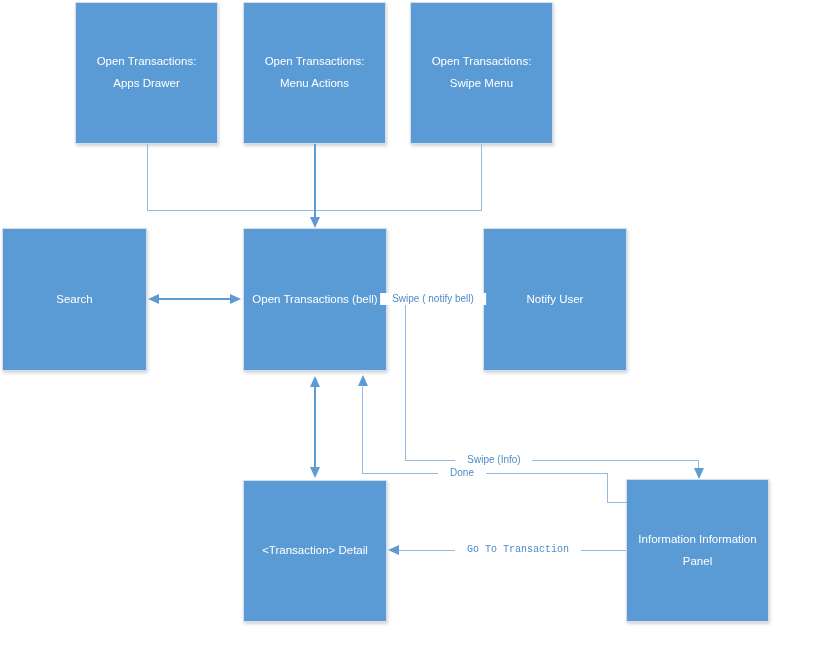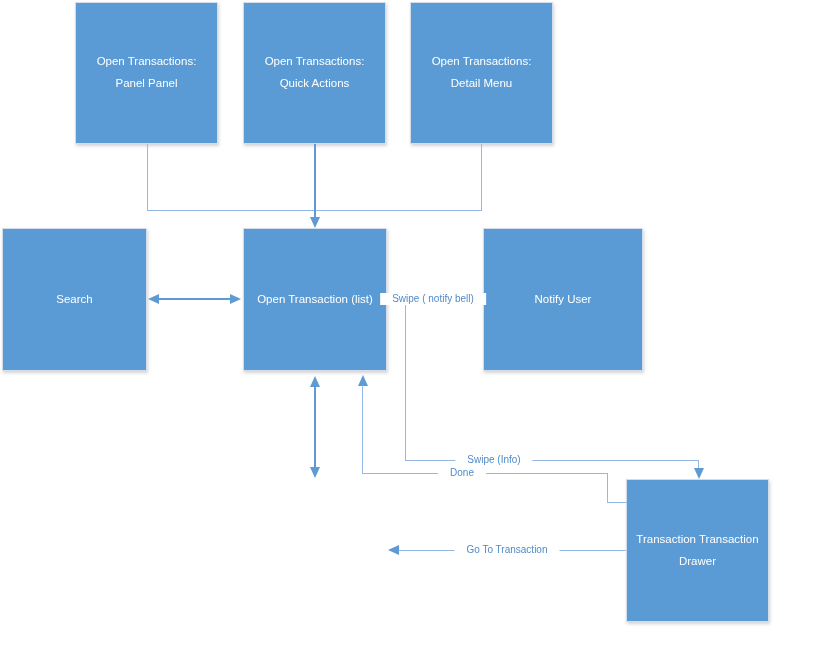--- a/index.html
+++ b/index.html
@@ -41,53 +41,56 @@
     position:absolute;transform:translate(-50%,-50%);
     background:var(--canvas-bg);color:var(--label-color);
     font-size:10px;white-space:nowrap;padding:0 12px;line-height:1.2;
   }
   
   #n-apps{left:75px;top:2px;width:143px;height:142px;}
   #n-quick{left:243px;top:2px;width:143px;height:142px;}
   #n-drawer{left:410px;top:2px;width:143px;height:142px;}
   #n-search{left:2px;top:228px;width:145px;height:143px;}
   #n-list{left:243px;top:228px;width:144px;height:143px;}
-  #n-notify{left:483px;top:228px;width:160px;height:143px;}
+  #n-notify{left:483px;top:228px;width:144px;height:143px;}
   #n-detail{left:243px;top:480px;width:144px;height:142px;}
   #n-info{left:626px;top:479px;width:143px;height:143px;}
 </style>
 </head>
 <body>
 
 <div class="canvas">
 
   <div class="node" id="n-apps">
     <span>Open Transactions:</span>
-    <span>Panel Panel</span>
+    <span>Apps Drawer</span>
   </div>
   <div class="node" id="n-quick">
     <span>Open Transactions:</span>
-    <span>Quick Actions</span>
+    <span>Menu Actions</span>
   </div>
   <div class="node" id="n-drawer">
     <span>Open Transactions:</span>
-    <span>Detail Menu</span>
+    <span>Swipe Menu</span>
   </div>
   <div class="node" id="n-search">
     <span>Search</span>
   </div>
   <div class="node" id="n-list">
-    <span>Open Transaction (list)</span>
+    <span>Open Transactions (bell)</span>
   </div>
   <div class="node" id="n-notify">
     <span>Notify User</span>
   </div>
+  <div class="node" id="n-detail">
+    <span>&lt;Transaction&gt; Detail</span>
+  </div>
   <div class="node" id="n-info">
-    <span>Transaction Transaction</span>
-    <span>Drawer</span>
+    <span>Information Information</span>
+    <span>Panel</span>
   </div>
 
   <div class="vline" style="left:147px;top:144px;height:66px;"></div>
   <div class="vline" style="left:481px;top:144px;height:67px;"></div>
   <div class="hline" style="left:147px;top:210px;width:335px;"></div>
   <div class="vline thick" style="left:314px;top:144px;height:73px;"></div>
   <div class="arr down" style="left:310px;top:217px;"></div>
 
   <div class="hline thick" style="left:158px;top:298px;width:73px;"></div>
   <div class="arr left" style="left:148px;top:294px;"></div>
@@ -110,15 +113,15 @@
   <div class="vline thick" style="left:314px;top:385px;height:83px;"></div>
   <div class="arr up" style="left:310px;top:376px;"></div>
   <div class="arr down" style="left:310px;top:467px;"></div>
 
   <div class="hline" style="left:398px;top:550px;width:228px;"></div>
   <div class="arr left" style="left:388px;top:545px;"></div>
 
   <span class="edge-label" style="left:433px;top:299px;">Swipe ( notify bell)</span>
   <span class="edge-label" style="left:478px;top:460px;margin-left:16px;">Swipe (Info)</span>
   <span class="edge-label" style="left:462px;top:473px;text-align:center;">Done</span>
-  <span class="edge-label" style="left:507px;top:550px;">Go To Transaction</span>
+  <span class="edge-label" style="left:518px;top:550px;font-family:Liberation Mono, monospace;">Go To Transaction</span>
 
 </div>
 
 </body></html>

